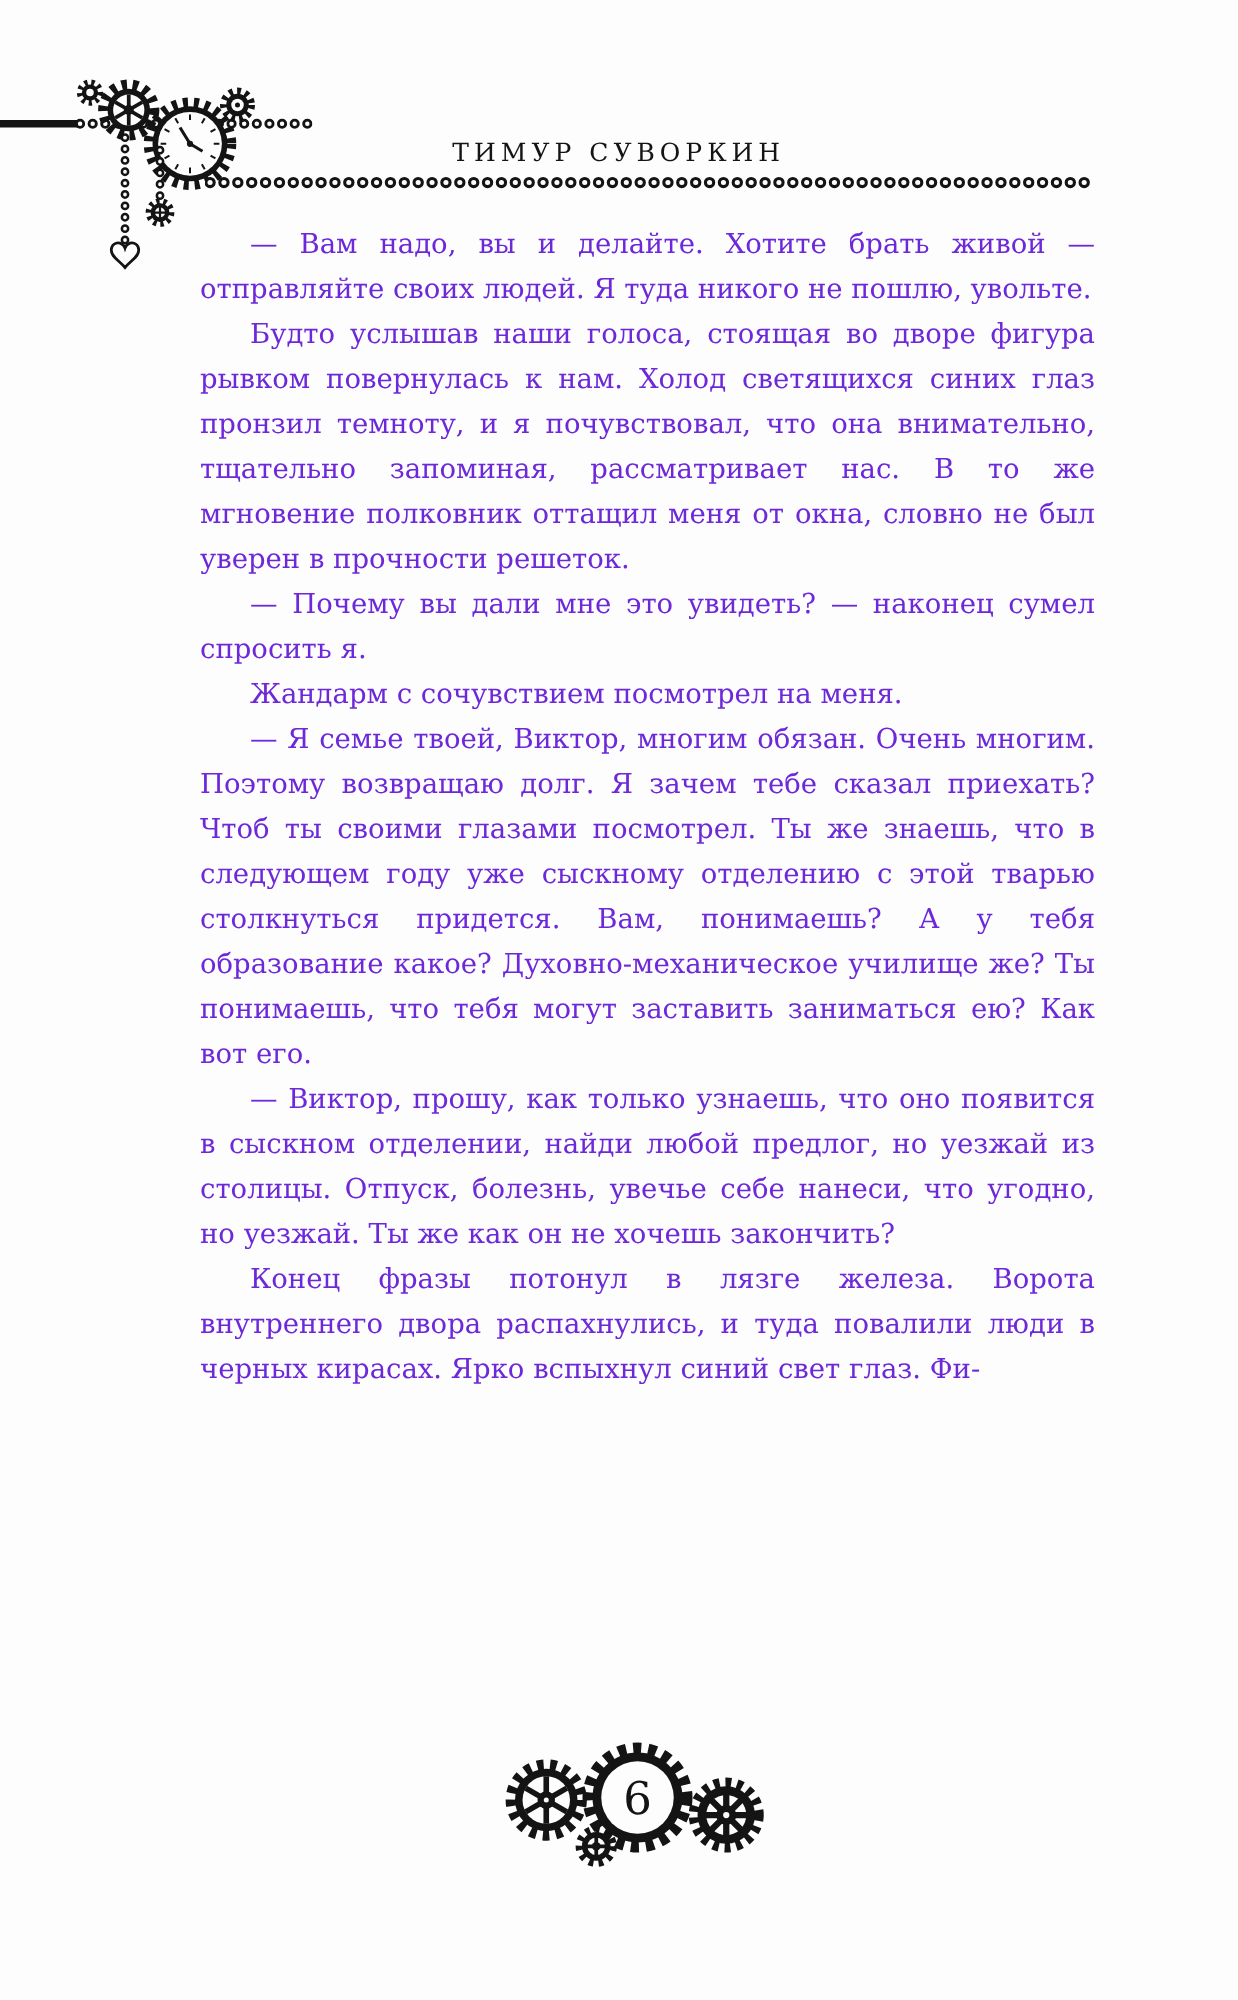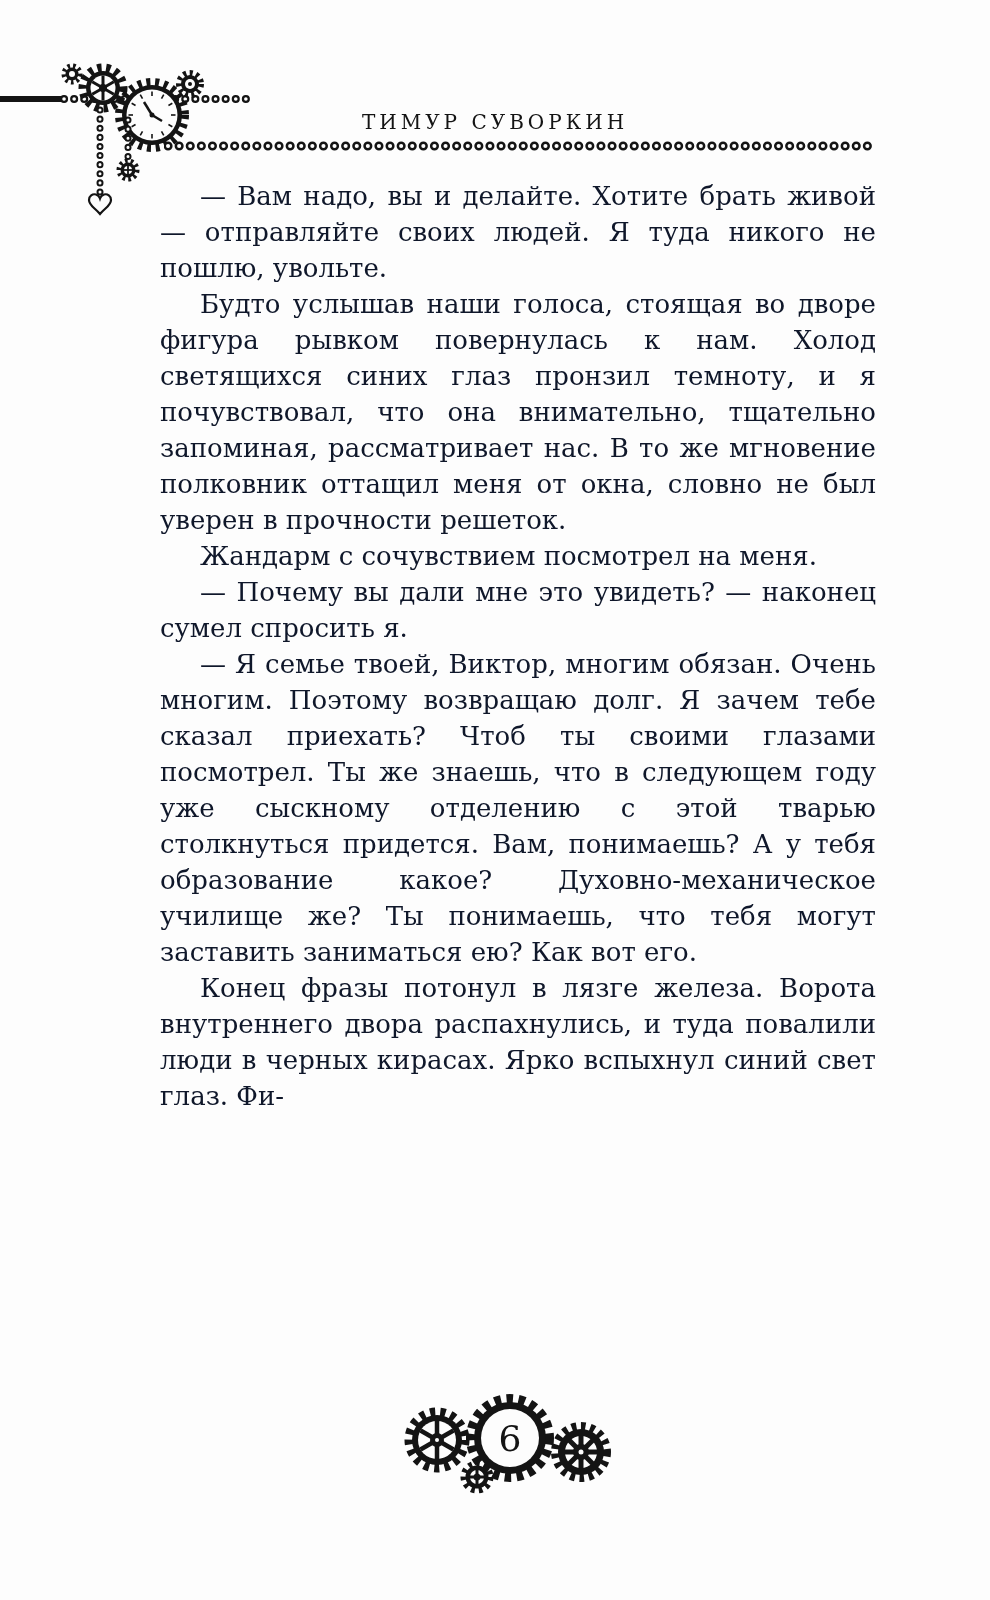--- a/index.html
+++ b/index.html
@@ -36,24 +36,24 @@
   .chain-divider {
     position: absolute;
     left: 164px;
     top: 139px;
   }
   .body-text {
     position: absolute;
     left: 160px;
     top: 178px;
     width: 716px;
-    font-size: 26px;
+    font-size: 22px;
     line-height: 36px;
     text-align: justify;
-    color: #0f172a;
+    color: #6d28d9;
   }
   .body-text p {
     margin: 0;
     text-indent: 40px;
   }
   .ornament-footer {
     position: absolute;
     left: 395px;
     top: 1390px;
   }
@@ -133,23 +133,24 @@
   <div class="author">ТИМУР СУВОРКИН</div>
 
   <svg class="chain-divider" width="715" height="14" viewBox="0 0 715 14">
     <line x1="4" y1="7" x2="711" y2="7" stroke="#141414" stroke-width="9" stroke-linecap="round" stroke-dasharray="0.1 11"></line>
     <line x1="4" y1="7" x2="711" y2="7" stroke="#fdfdfd" stroke-width="4" stroke-linecap="round" stroke-dasharray="0.1 11"></line>
   </svg>
 
   <div class="body-text">
     <p>— Вам надо, вы и делайте. Хотите брать живой — отправляйте своих людей. Я туда никого не пошлю, увольте.</p>
     <p>Будто услышав наши голоса, стоящая во дворе фигура рывком повернулась к нам. Холод светящихся синих глаз пронзил темноту, и я почувствовал, что она внимательно, тщательно запоминая, рассматривает нас. В то же мгновение полковник оттащил меня от окна, словно не был уверен в прочности решеток.</p>
+    <p>— Почему вы дали мне это увидеть? — наконец сумел спросить я.</p>
     <p>Жандарм с сочувствием посмотрел на меня.</p>
-    <p>— Почему вы дали мне это увидеть? — наконец сумел спросить я.</p>
     <p>— Я семье твоей, Виктор, многим обязан. Очень многим. Поэтому возвращаю долг. Я зачем тебе сказал приехать? Чтоб ты своими глазами посмотрел. Ты же знаешь, что в следующем году уже сыскному отделению с этой тварью столкнуться придется. Вам, понимаешь? А у тебя образование какое? Духовно-механическое училище же? Ты понимаешь, что тебя могут заставить заниматься ею? Как вот его.</p>
+    <p>— Виктор, прошу, как только узнаешь, что оно появится в сыскном отделении, найди любой предлог, но уезжай из столицы. Отпуск, болезнь, увечье себе нанеси, что угодно, но уезжай. Ты же как он не хочешь закончить?</p>
     <p>Конец фразы потонул в лязге железа. Ворота внутреннего двора распахнулись, и туда повалили люди в черных кирасах. Ярко вспыхнул синий свет глаз. Фи-</p>
   </div>
 
   <svg class="ornament-footer" width="224" height="108" viewBox="0 0 224 108">
 
     <g>
       <circle cx="42" cy="50" r="27" fill="none" stroke="#141414" stroke-width="11" stroke-dasharray="5 5"></circle>
       <circle cx="42" cy="50" r="25" fill="#141414"></circle>
       <circle cx="42" cy="50" r="19" fill="#fdfdfd"></circle>
       <g stroke="#141414" stroke-width="4.5">

